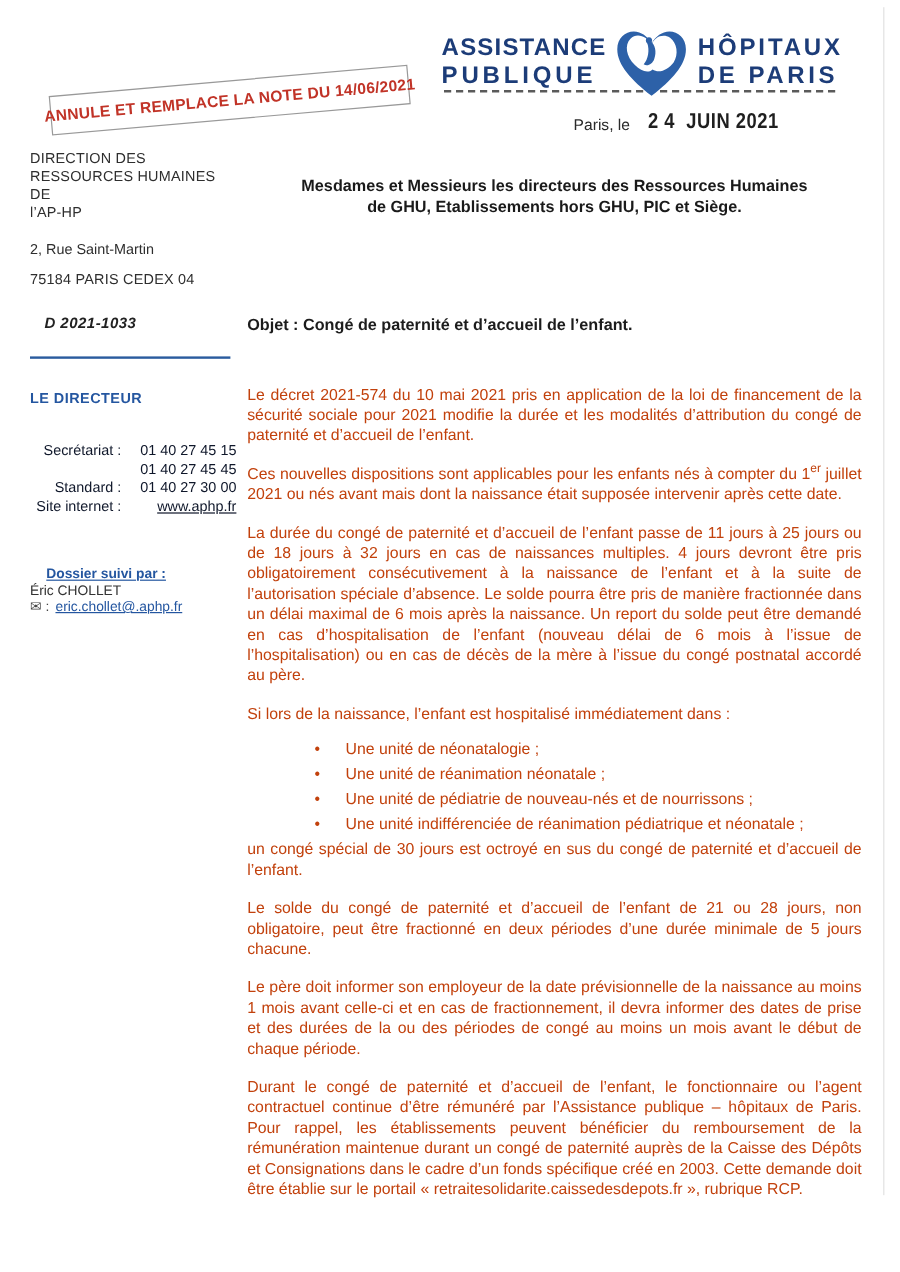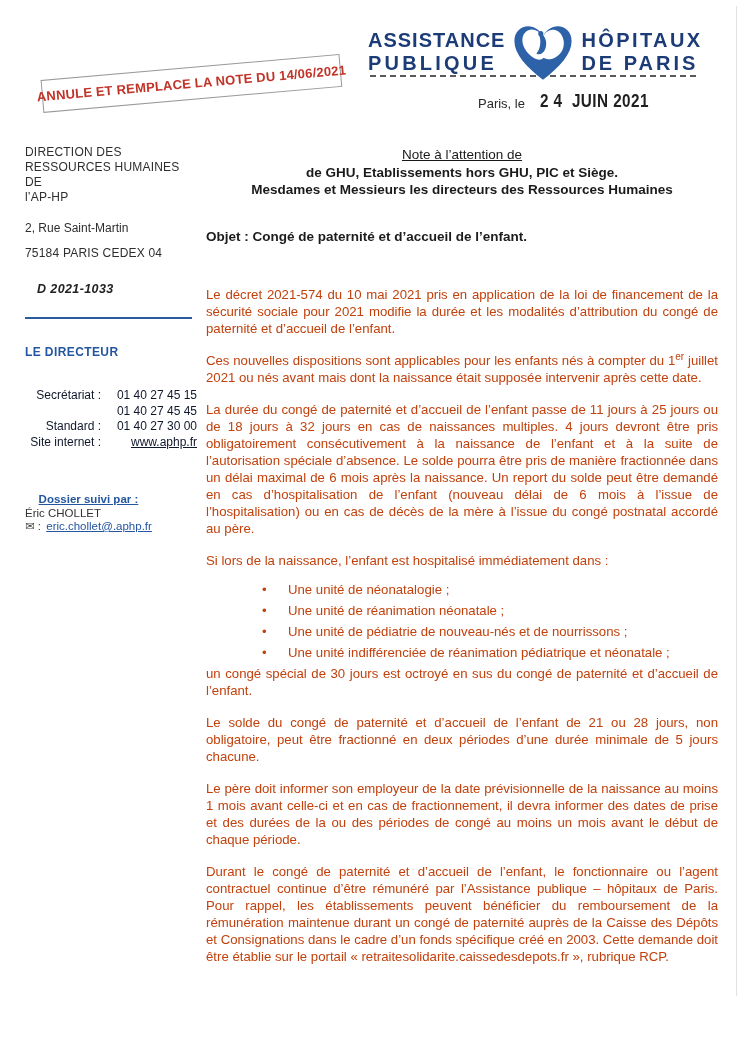--- a/index.html
+++ b/index.html
@@ -33,21 +33,21 @@
   
   .place{position:absolute;left:478px;top:96px;font-size:13px;color:#2a2a2a;}
   .date-stamp{
     position:absolute;left:540px;top:91px;font-size:18px;font-weight:700;color:#1f1f1f;
     letter-spacing:.5px;transform:scaleX(.85);transform-origin:left top;white-space:pre;
     font-family:"Liberation Sans","DejaVu Sans",sans-serif;
   }
 
   
   .sidebar{position:absolute;left:25px;top:125px;width:172px;font-size:12px;color:#2e2e2e;}
-  .sb{position:absolute;left:0;margin-top:20px;}
+  .sb{position:absolute;left:0;}
   .org{top:0;line-height:15px;letter-spacing:.2px;}
   .addr1{top:76px;}
   .addr2{top:101px;letter-spacing:.2px;}
   .ref{top:137px;left:12px;font-weight:700;font-size:12.5px;color:#222;letter-spacing:.4px;font-style:italic;}
   .rule{top:172px;width:167px;height:2px;background:#2a5b9e;}
   .role{top:200px;font-weight:700;font-size:12px;color:#2456a0;letter-spacing:.4px;}
   .contacts{top:243px;display:grid;grid-template-columns:76px auto;row-gap:1px;font-size:12px;line-height:14.5px;color:#0f172a;width:172px;text-align:right;}
   .contacts .lab{white-space:nowrap;}
   .contacts .val{white-space:nowrap;}
   .u{text-decoration:underline;}
@@ -55,21 +55,21 @@
   .dossier .dlabel{color:#2456a0;font-weight:700;text-decoration:underline;text-align:center;}
   .dossier .dname{color:#333;}
   .dossier .demail{color:#2456a0;text-decoration:underline;}
   .env{color:#444;text-decoration:none;display:inline-block;margin-right:2px;}
 
   
   .main{position:absolute;left:206px;top:146px;width:512px;}
   .note-heading{text-align:center;font-size:13.5px;line-height:17.5px;color:#1a1a1a;}
   .note-heading .nh1{text-decoration:underline;}
   .note-heading .nhb{font-weight:700;}
-  .objet{margin-top:30px;font-weight:700;font-size:13.5px;}
+  .objet{margin-top:82px;font-weight:700;font-size:13.5px;}
   .bodytext{margin-top:42px;font-size:13.2px;line-height:17px;text-align:justify;color:#c2410c;}
   .bodytext p{margin:0 0 15px 0;}
   .bodytext p.tight{margin-bottom:12px;}
   sup.sm{font-size:10px;line-height:0;}
   ul.blist{margin:0;padding:0;list-style:none;}
   ul.blist li{position:relative;padding-left:82px;margin:2px 0 4px 0;text-align:left;}
   ul.blist li .dot{position:absolute;left:56px;top:0;}
 </style>
 </head>
 <body>
@@ -133,23 +133,22 @@
       <div class="dname">Éric CHOLLET</div>
       <div>
         <span class="env">✉ :</span>
         <span class="demail">eric.chollet@.aphp.fr</span>
       </div>
     </div>
   </aside>
 
   <main class="main">
     <div class="note-heading">
-      <div class="nh1">Note à l’attention de</div>
+      <div class="nhb">Mesdames et Messieurs les directeurs des Ressources Humaines</div>
       <div class="nhb">de GHU, Etablissements hors GHU, PIC et Siège.</div>
-      <div class="nhb">Mesdames et Messieurs les directeurs des Ressources Humaines</div>
     </div>
 
     <div class="objet">Objet : Congé de paternité et d’accueil de l’enfant.</div>
 
     <div class="bodytext">
       <p>Le décret 2021-574 du 10 mai 2021 pris en application de la loi de financement de la sécurité sociale pour 2021 modifie la durée et les modalités d’attribution du congé de paternité et d’accueil de l’enfant.</p>
       <p><span>Ces nouvelles dispositions sont applicables pour les enfants nés à compter du 1</span><sup class="sm">er</sup><span> juillet 2021 ou nés avant mais dont la naissance était supposée intervenir après cette date.</span></p>
       <p>La durée du congé de paternité et d’accueil de l’enfant passe de 11 jours à 25 jours ou de 18 jours à 32 jours en cas de naissances multiples. 4 jours devront être pris obligatoirement consécutivement à la naissance de l’enfant et à la suite de l’autorisation spéciale d’absence. Le solde pourra être pris de manière fractionnée dans un délai maximal de 6 mois après la naissance. Un report du solde peut être demandé en cas d’hospitalisation de l’enfant (nouveau délai de 6 mois à l’issue de l’hospitalisation) ou en cas de décès de la mère à l’issue du congé postnatal accordé au père.</p>
       <p class="tight">Si lors de la naissance, l’enfant est hospitalisé immédiatement dans :</p>
       <ul class="blist">

